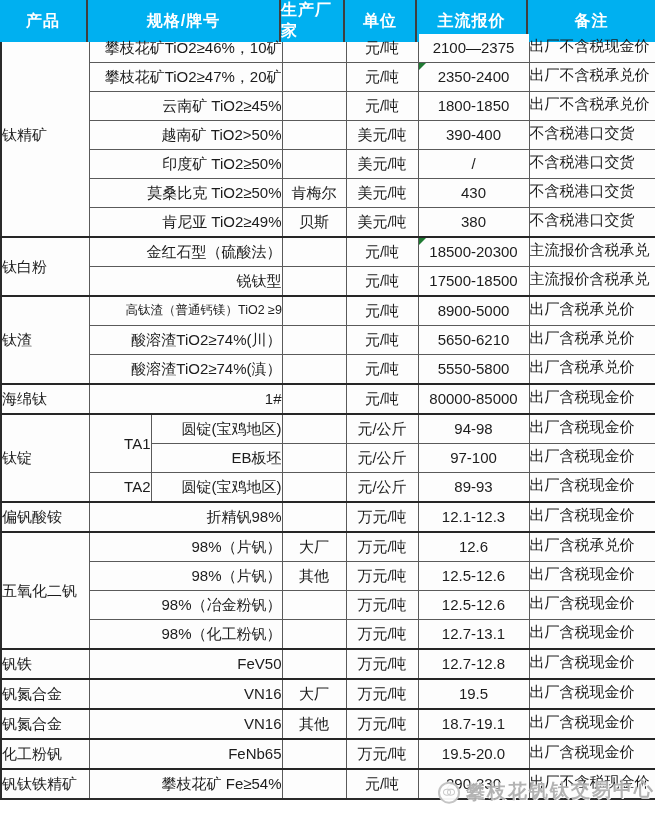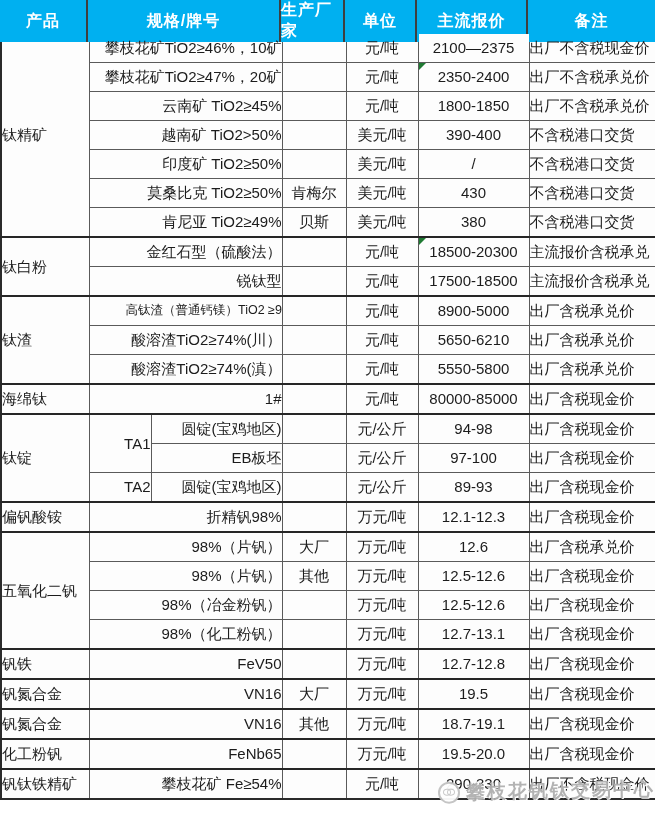--- a/index.html
+++ b/index.html
@@ -49,21 +49,21 @@
     overflow:hidden;
     white-space:nowrap;
     background:#fdfdfd;
   }
   tr.group-start td{border-top:2px solid #262626;}
   td.c-prod{border-right:1px solid #4a4a4a;}
   td.c-spec{text-align:right;padding-left:5px;padding-right:2px;}
   td.c-spec.small{font-size:12.5px;padding-left:36px;}
   td.c-mid{text-align:center;}
   td.c-price{font-size:15.5px;position:relative;text-align:center;}
-  td.c-note{text-align:left;padding-left:4px;font-size:14.5px;}
+  td.c-note{text-align:left;padding-left:4px;font-size:14.5px;font-family:Liberation Mono, monospace;}
 
   
   .marker{
     position:absolute;left:0;top:0;width:0;height:0;
     border-left:7px solid #1f7a33;
     border-bottom:7px solid transparent;
   }
 
   
   .watermark{

